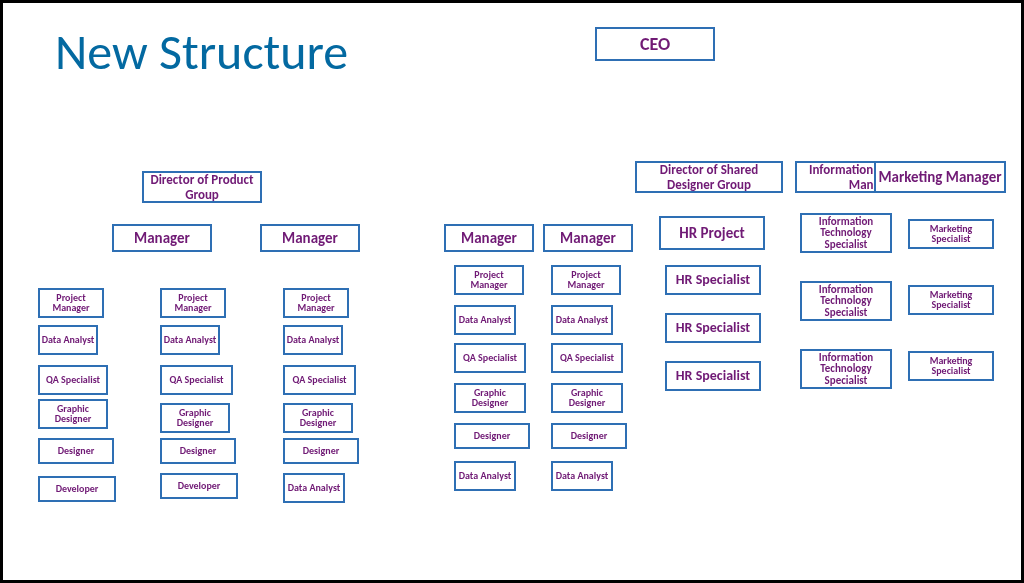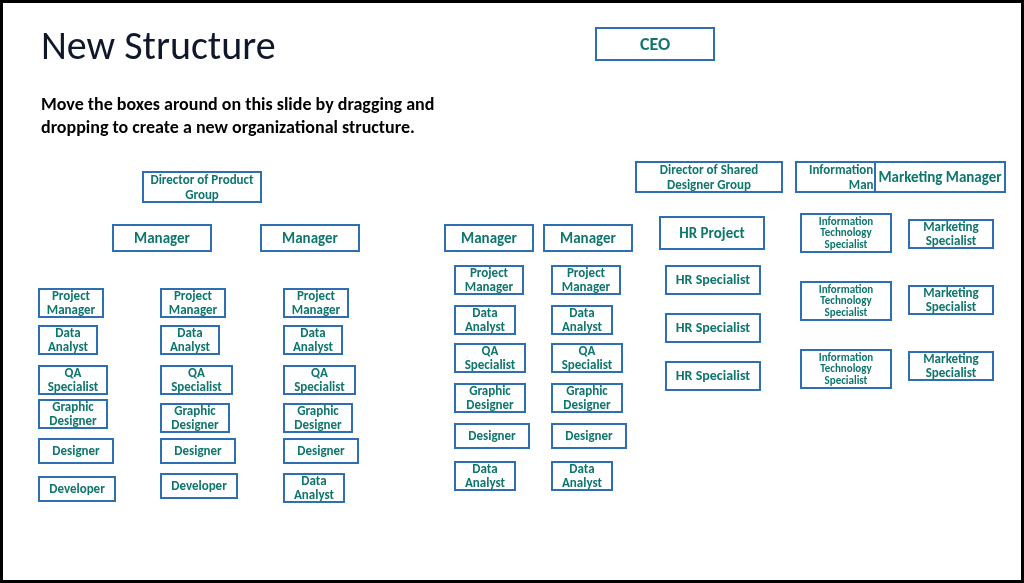--- a/index.html
+++ b/index.html
@@ -11,61 +11,60 @@
   .slide {
     position: relative;
     width: 1024px;
     height: 583px;
     border: 3px solid #000;
     box-sizing: border-box;
     background: #fff;
   }
   .title {
     position: absolute;
-    left: 38px;
+    left: 52px;
     top: 18px;
-    font-size: 40px;
+    font-size: 50px;
     font-weight: 400;
-    color: #0f172a;
+    color: #0369a1;
   }
   .subtitle {
     position: absolute;
     left: 38px;
     top: 90px;
     width: 420px;
     font-size: 18px;
     font-weight: 600;
     color: #000;
     line-height: 1.3;
   }
   .box {
     position: absolute;
     border: 2px solid #2E6FB4;
     background: #fff;
     display: flex;
     align-items: center;
     justify-content: center;
     text-align: center;
     font-weight: 600;
-    color: #0f766e;
+    color: #701a75;
     box-sizing: border-box;
     cursor: move;
   }
   .l0 { font-size: 18px; }   
   .l1 { font-size: 13px; }   
   .l2 { font-size: 15px; }   
-  .l3 { font-size: 13px; line-height: 1.05; } 
+  .l3 { font-size: 10px; line-height: 1.05; } 
 </style>
 </head>
 <body>
 
 <div class="slide">
 
   <div class="title">New Structure</div>
-  <div class="subtitle">Move the boxes around on this slide by dragging and dropping to create a new organizational structure.</div>
 
   <div class="box l0" style="left:592px; top:24px; width:120px; height:34px;">CEO</div>
 
   <div class="box l1" style="left:139px; top:168px; width:120px; height:32px;">Director of
 Product Group</div>
   <div class="box l1" style="left:632px; top:158px; width:148px; height:32px;">Director of Shared
 Designer Group</div>
   <div class="box l1" style="left:792px; top:158px; width:156px; height:32px;">Information
 Technology Manager</div>
   <div class="box l1" style="left:871px; top:158px; width:132px; height:32px; font-size:15px;">Marketing

